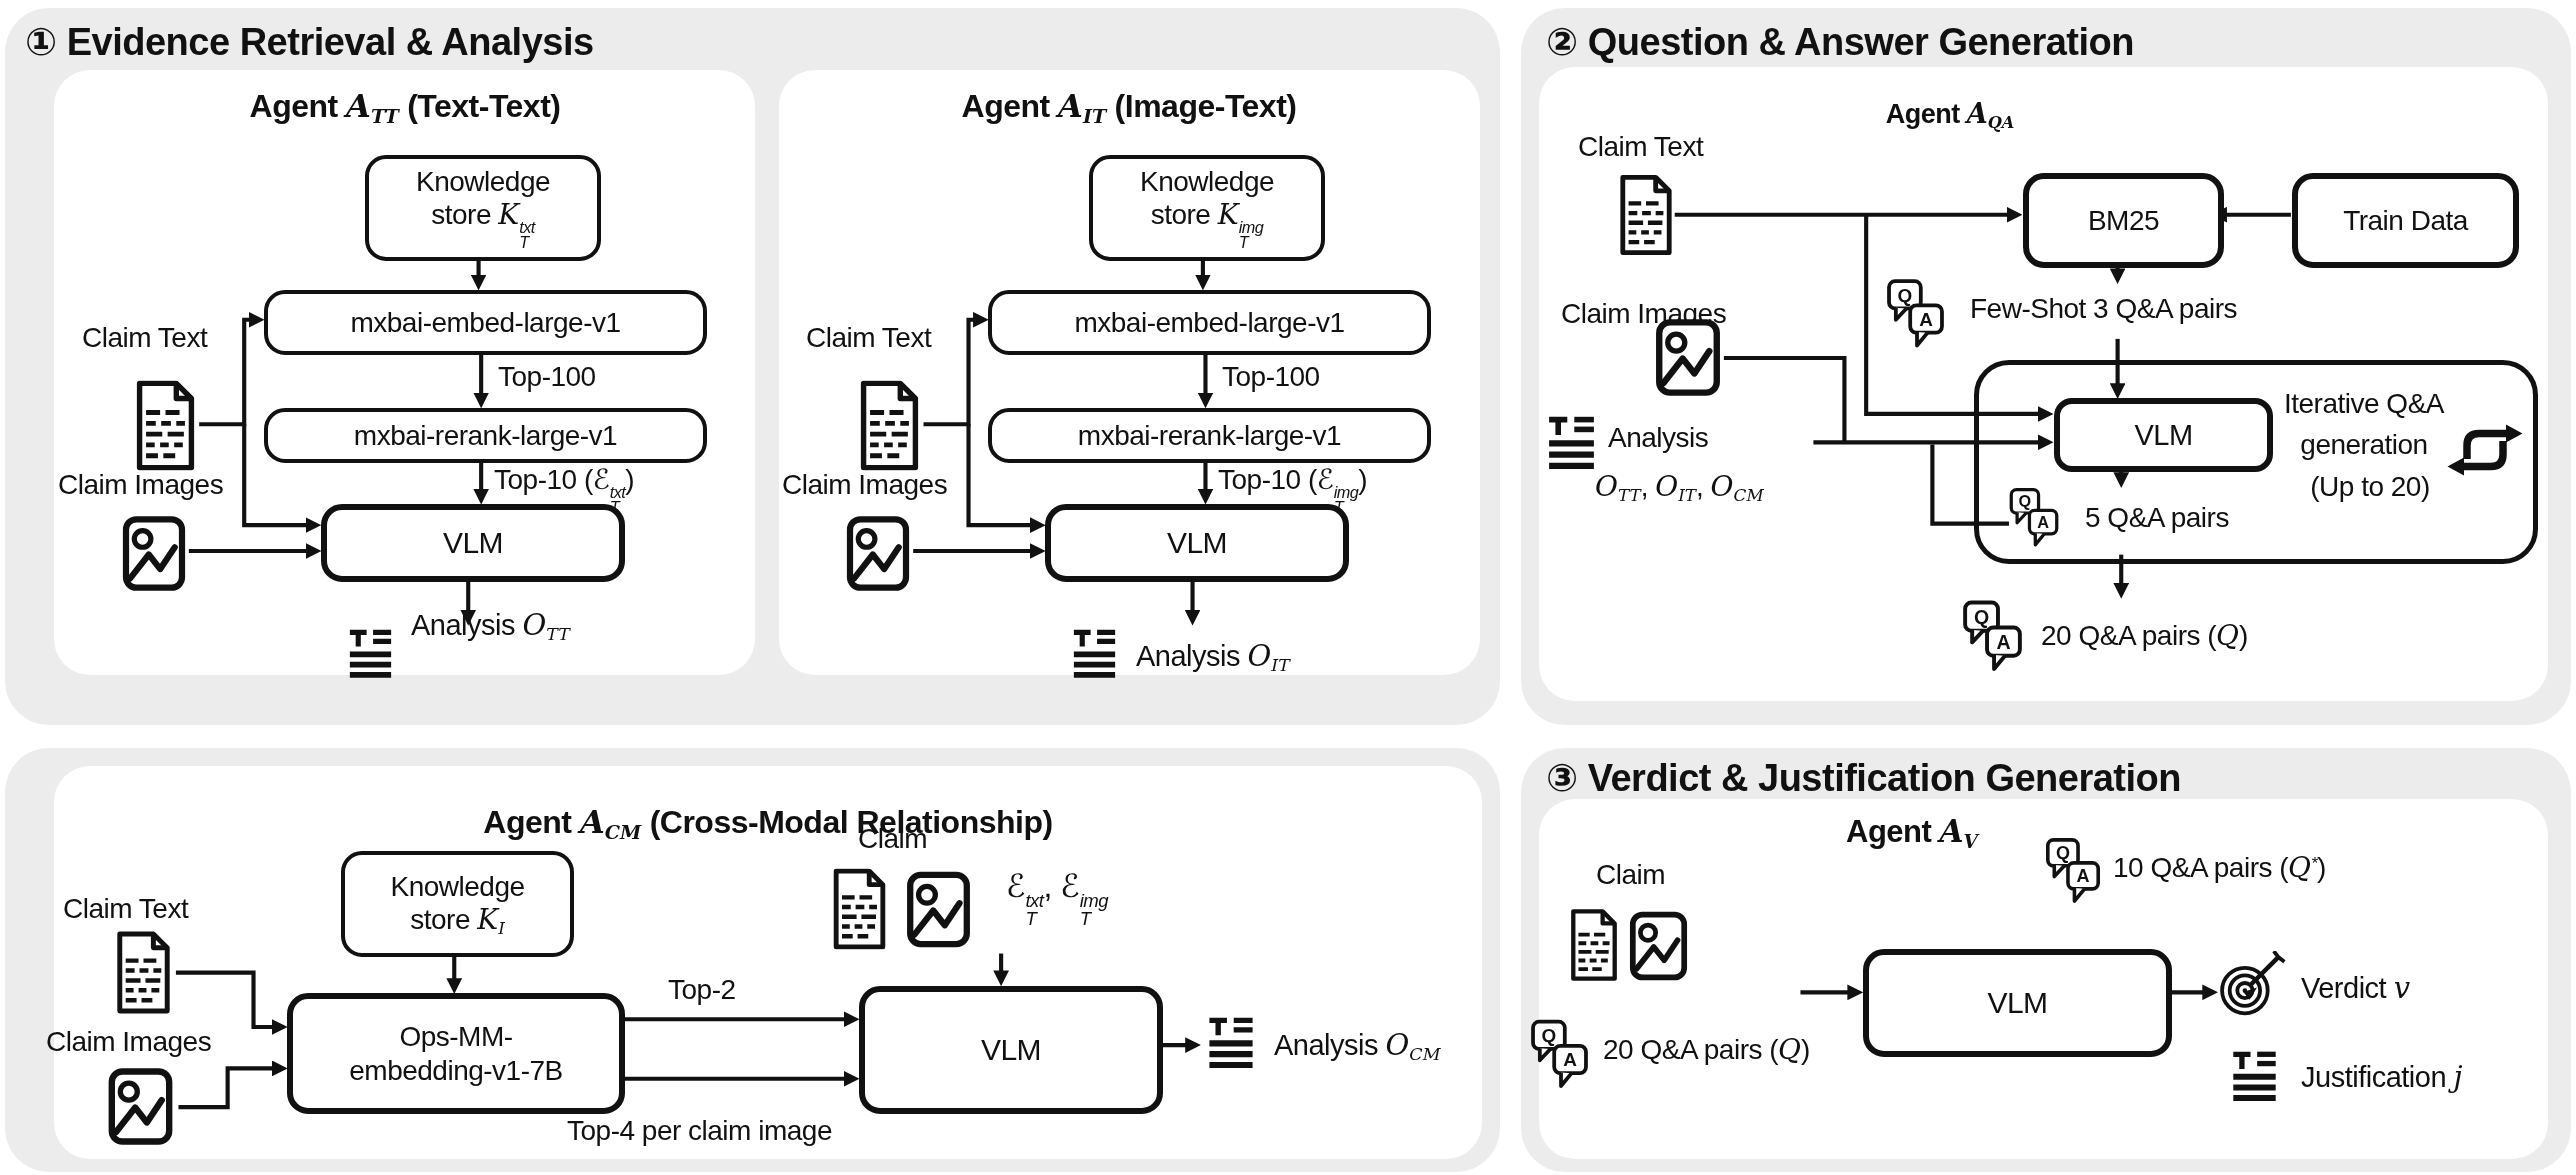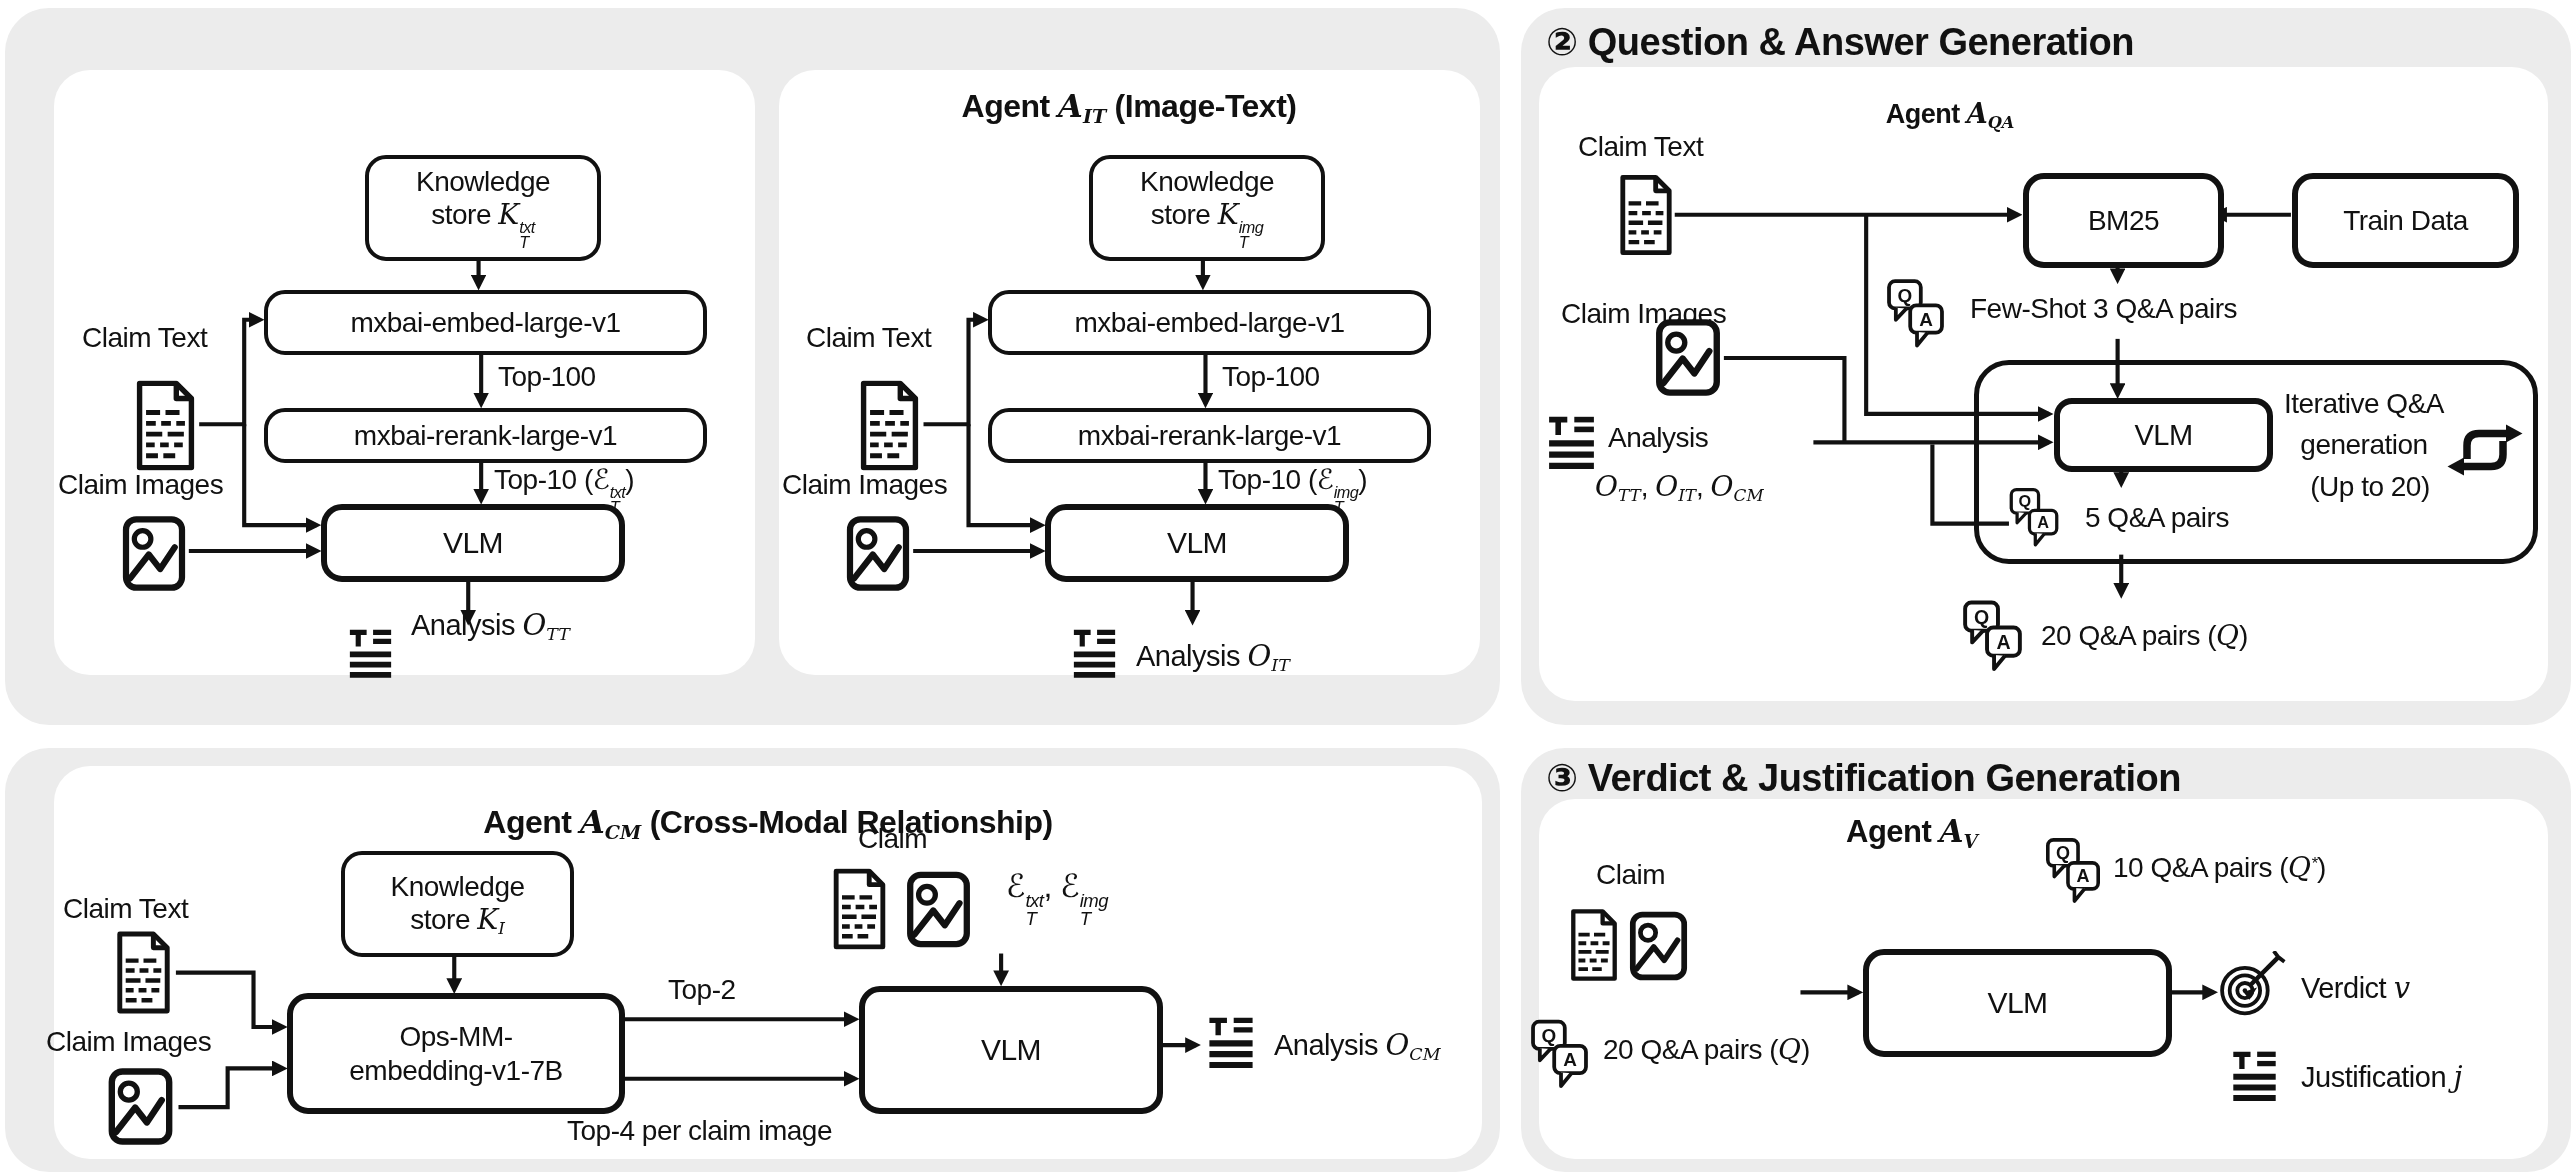--- a/index.html
+++ b/index.html
@@ -133,23 +133,25 @@
       <line x1="3505" y1="855" x2="3960" y2="855" marker-end="url(#ah)"></line>
       <polyline points="3883,1012 3735,1012 3735,859"></polyline>
       <line x1="4100" y1="892" x2="4100" y2="934" marker-end="url(#ah)"></line>
       <line x1="4100" y1="1072" x2="4100" y2="1148" marker-end="url(#ah)"></line>
 
       <line x1="3480" y1="1918" x2="3592" y2="1918" marker-end="url(#ah)"></line>
       <line x1="4177" y1="1918" x2="4278" y2="1918" marker-end="url(#ah)"></line>
     </g>
   </svg>
 
+  <div class="sec-title" style="left:25px;top:19.7px;">① Evidence Retrieval &amp; Analysis</div>
   <div class="sec-title" style="left:1546px;top:756px;">③ Verdict &amp; Justification Generation</div>
   <div class="sec-title" style="left:1546px;top:19.7px;">② Question &amp; Answer Generation</div>
 
+  <div class="card-title" style="left:405px;top:87px;"><span>Agent </span><span class="math">A</span><span class="math msub">TT</span><span> (Text-Text)</span></div>
 
   <div class="node" style="left:365px;top:155px;width:228px;height:98px;">
     <div>Knowledge</div>
     <div><span>store </span><span class="math">K</span><span class="ss">
           <span>txt</span>
           <span>T</span>
         </span></div>
   </div>
 
   <div class="lbl" style="left:82px;top:323px;">Claim Text</div>

